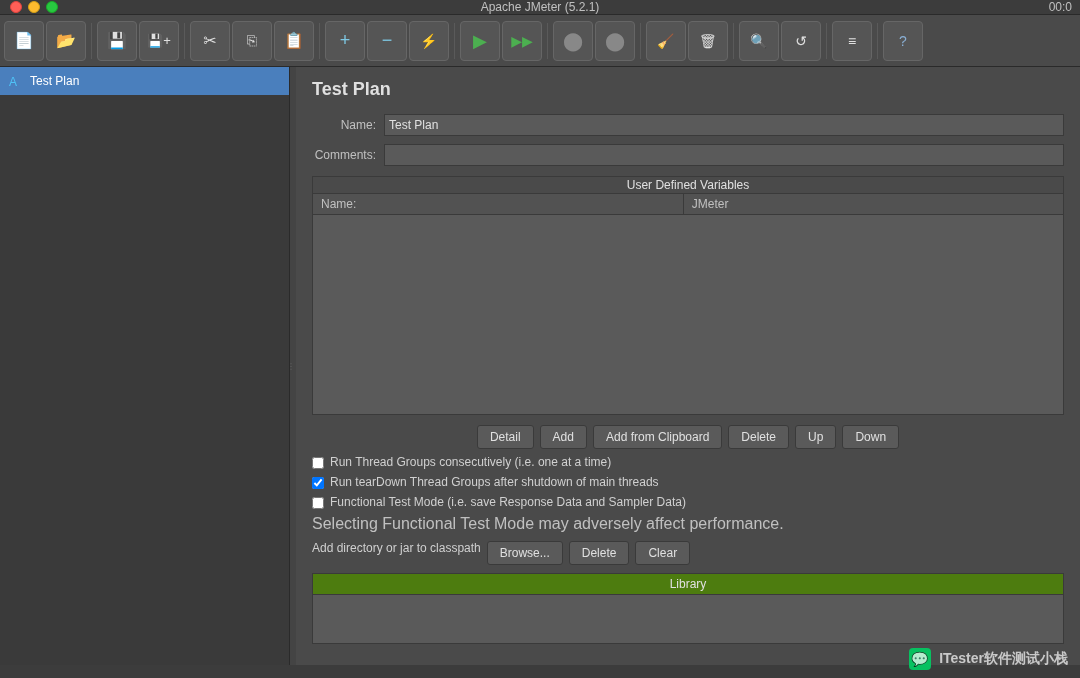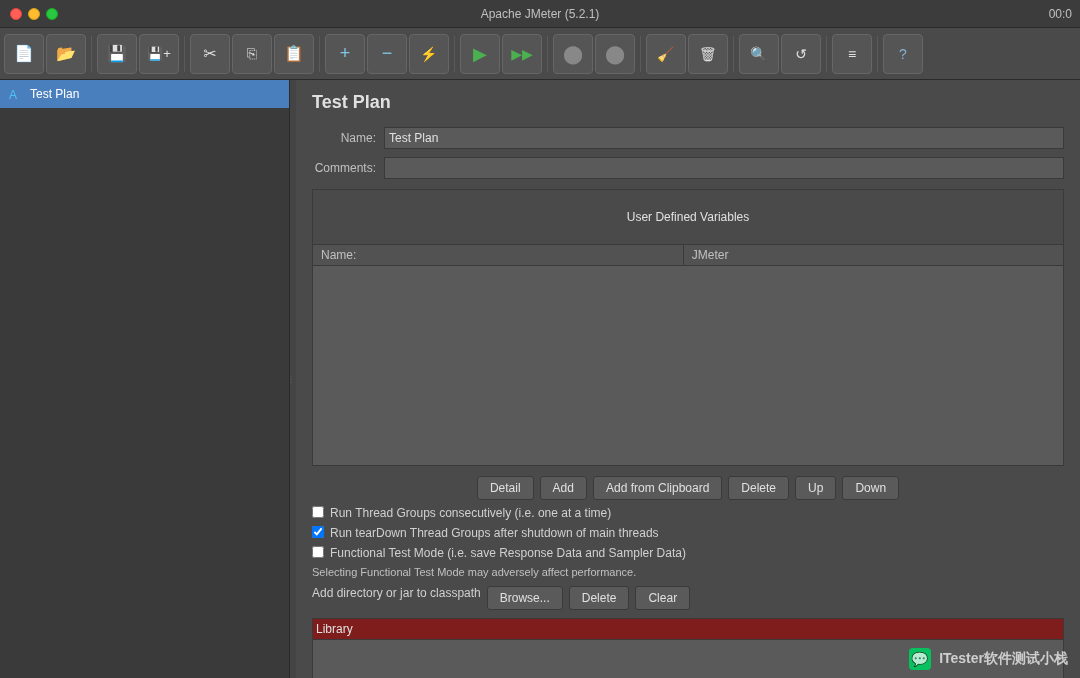--- a/index.html
+++ b/index.html
@@ -8,21 +8,21 @@
       height: 678px;
       background: #3c3c3c;
       font-family: -apple-system, BlinkMacSystemFont, 'Helvetica Neue', Arial, sans-serif;
       font-size: 12px;
       color: #e0e0e0;
       overflow: hidden;
     }
 
     
     .titlebar {
-      height: 28px;
+      height: 15px;
       background: #3c3c3c;
       display: flex;
       align-items: center;
       justify-content: center;
       position: relative;
       border-bottom: 1px solid #2a2a2a;
     }
     .traffic-lights {
       position: absolute;
       left: 10px;
@@ -169,21 +169,21 @@
     
     .variables-section {
       margin-top: 10px;
       margin-bottom: 10px;
     }
     .variables-title {
       text-align: center;
       background: #4a4a4a;
       color: #e0e0e0;
       font-size: 12px;
-      padding: 20px;
+      padding: 1px;
       border: 1px solid #3a3a3a;
       border-bottom: none;
     }
     .variables-table {
       width: 100%;
       border-collapse: collapse;
       background: #5a5a5a;
     }
     .variables-table th {
       background: #525252;
@@ -214,21 +214,21 @@
       border: 1px solid #3a3a3a;
       color: #e0e0e0;
       font-size: 12px;
       cursor: pointer;
       border-radius: 3px;
     }
 
     
     .checkbox-row {
       display: flex;
-      align-items: flex-start;
+      align-items: flex-end;
       gap: 6px;
       margin: 6px 0;
       font-size: 12px;
       color: #d0d0d0;
     }
     .checkbox-row input[type="checkbox"] {
       width: 12px;
       height: 12px;
       cursor: pointer;
     }
@@ -241,22 +241,22 @@
       margin: 8px 0;
       font-size: 12px;
       color: #d0d0d0;
     }
 
     
     .library-section {
       margin-top: 6px;
     }
     .library-title {
-      text-align: left;
-      background: #7f1d1d;
+      text-align: center;
+      background: #4d7c0f;
       color: #e0e0e0;
       font-size: 12px;
       padding: 3px;
       border: 1px solid #3a3a3a;
       border-bottom: none;
     }
     .library-body {
       height: 50px;
       background: #5a5a5a;
       border: 1px solid #3a3a3a;
@@ -387,21 +387,21 @@
       <label for="cb1">Run Thread Groups consecutively (i.e. one at a time)</label>
     </div>
     <div class="checkbox-row">
       <input type="checkbox" id="cb2" checked="" style="">
       <label for="cb2">Run tearDown Thread Groups after shutdown of main threads</label>
     </div>
     <div class="checkbox-row">
       <input type="checkbox" id="cb3" style="">
       <label for="cb3">Functional Test Mode (i.e. save Response Data and Sampler Data)</label>
     </div>
-    <div style="margin: 4px 0 8px 0; font-size:11px; color:#c0c0c0;">Selecting Functional Test Mode may adversely affect performance.</div>
+    <div style="margin: 4px 0 8px 0; font-size:16px; color:#c0c0c0;">Selecting Functional Test Mode may adversely affect performance.</div>
 
     <div class="classpath-row">
       <span>Add directory or jar to classpath</span>
       <button class="action-btn">Browse...</button>
       <button class="action-btn">Delete</button>
       <button class="action-btn">Clear</button>
     </div>
 
     <div class="library-section">
       <div class="library-title">Library</div>

